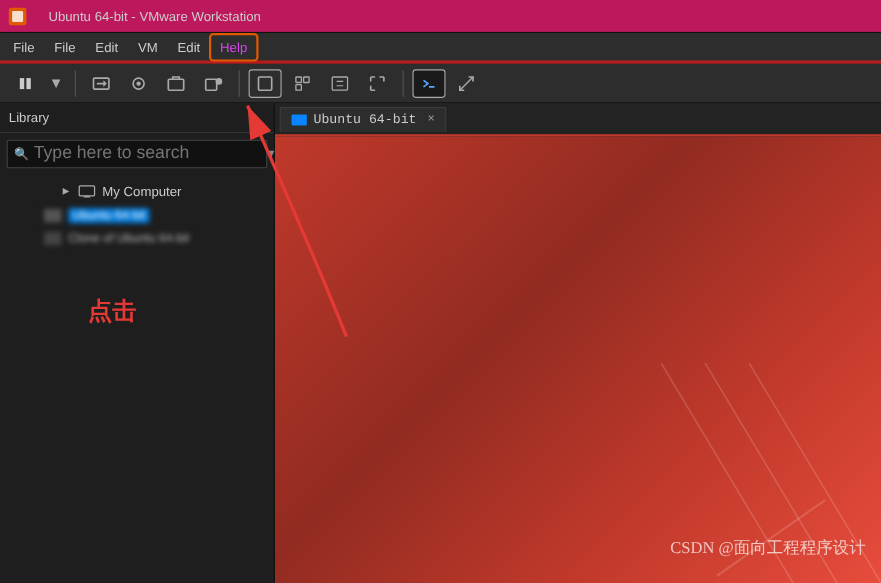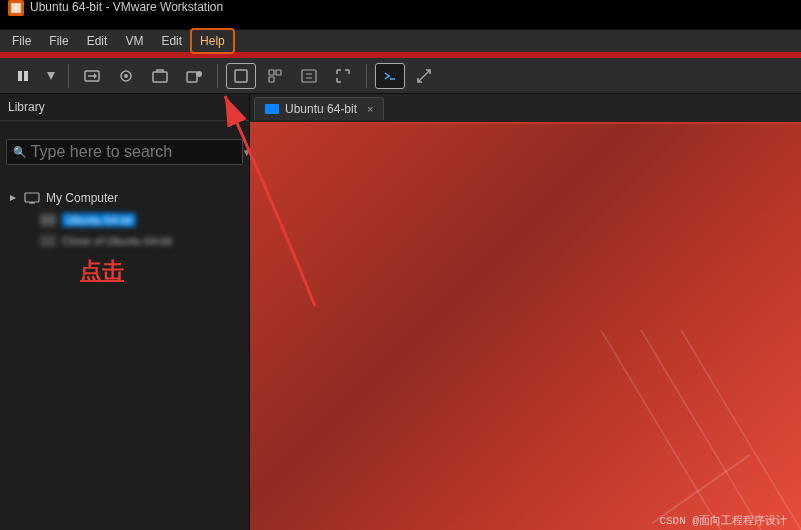--- a/index.html
+++ b/index.html
@@ -1,43 +1,43 @@
 <!DOCTYPE html>
 <html><head>
   <meta charset="utf-8">
   <style>
     * { margin: 0; padding: 0; box-sizing: border-box; }
     body { width: 801px; height: 530px; overflow: hidden; font-family: 'Segoe UI', Arial, sans-serif; background: #2d2d2d; }
 
     
     .title-bar {
-      display: flex; 
-      background: #000000; height: 30px;
-      padding: 0 8px; gap: 6px;
+      display: flex; align-items: center;
+      background: #be185d; height: 30px;
+      padding: 0 8px; gap: 20px;
       border-bottom: 1px solid #111;
     }
     .title-bar-icon { width: 16px; height: 16px; background: #e05a00; border-radius: 2px; display: flex; align-items: center; justify-content: center; }
     .title-bar-text { color: #ccc; font-size: 12px; }
 
     
     .menu-bar {
       display: flex; align-items: center;
       background: #2d2d2d; height: 28px;
       padding: 0 4px; gap: 2px;
-      border-bottom: 6px solid #b91c1c;
+      border-bottom: 3px solid #b91c1c;
     }
     .menu-item {
       color: #ccc; font-size: 12px;
       padding: 4px 8px; cursor: pointer;
       border-radius: 2px;
     }
     .menu-item.active {
       background: transparent;
       outline: 2px solid #e05a00;
-      color: #fdba74;
+      color: #d946ef;
     }
 
     
     .toolbar {
       display: flex; align-items: center;
       background: #2d2d2d; height: 36px;
       padding: 0 8px; gap: 4px;
       border-bottom: 1px solid #111;
     }
     .toolbar-sep { width: 1px; height: 24px; background: #555; margin: 0 4px; }
@@ -50,21 +50,21 @@
     .toolbar-btn.outlined { border: 1px solid #aaa; }
 
     
     .main-area { display: flex; height: calc(530px - 94px); }
 
     
     .sidebar {
       width: 250px; min-width: 250px;
       background: #1e1e1e;
       border-right: 1px solid #111;
-      display: flex; flex-direction: column; gap: 12px;
+      display: flex; flex-direction: column;
     }
     .library-header {
       padding: 6px 8px;
       color: #ccc; font-size: 12px;
       border-bottom: 1px solid #333;
     }
     .search-bar {
       display: flex; align-items: center;
       background: #111; margin: 6px 6px;
       border: 1px solid #444; border-radius: 2px;
@@ -73,56 +73,56 @@
     .search-bar input {
       background: transparent; border: none; outline: none;
       color: #999; font-size: 16px; flex: 1;
     }
     .search-icon { color: #888; font-size: 11px; }
     .search-dropdown { color: #888; font-size: 10px; cursor: pointer; }
 
     .library-section { padding: 4px 0; }
     .section-header {
       display: flex; align-items: center; gap: 6px;
-      padding: 4px 8px; color: #ccc; font-size: 12px; cursor: pointer;
+      padding: 4px 8px; color: #ccc; font-size: 12px; cursor: pointer; margin-left: 47px;
     }
     .vm-item {
       padding: 4px 24px; cursor: pointer;
       display: flex; align-items: center; gap: 6px;
     }
     .vm-icon { width: 16px; height: 12px; background: #555; border-radius: 1px; display: inline-block; }
     .vm-name { color: #bbb; font-size: 11px; }
     .vm-name.active { background: #0078d7; color: #fff; padding: 1px 4px; border-radius: 2px; }
 
     
     .annotation-area {
       position: relative; flex: 1;
       display: flex; flex-direction: column;
     }
     .click-text {
       position: absolute; color: #e53935; font-size: 22px; font-weight: bold;
-      top: 256px; left: 80px;
+      top: 268px; left: 80px;
       z-index: 10; pointer-events: none;
       font-family: 'SimHei', Arial, sans-serif;
-      text-decoration: underline;
     }
 
     
     .vm-tabs {
       display: flex; align-items: center;
       background: #232323; height: 30px;
       border-bottom: 2px solid #c0392b;
       padding: 0 4px;
     }
     .vm-tab {
       display: flex; align-items: center; gap: 6px;
       background: #2d2d2d; border: 1px solid #444;
       border-bottom: none; padding: 4px 10px;
       color: #ccc; font-size: 12px; cursor: pointer;
       border-radius: 3px 3px 0 0;
+      font-family: Liberation Mono, monospace;
     }
     .vm-tab-icon { width: 14px; height: 10px; background: #0a84ff; border-radius: 1px; display: inline-block; }
     .vm-tab-close { color: #999; font-size: 11px; margin-left: 4px; }
 
     
     .vm-content {
       flex: 1; overflow: hidden; position: relative;
       background: linear-gradient(135deg, #c0392b 0%, #922b21 40%, #c0392b 70%, #e74c3c 100%);
     }
 
@@ -130,24 +130,24 @@
     .vm-content::after {
       content: '';
       position: absolute; bottom: 40px; right: 40px;
       width: 120px; height: 2px;
       background: rgba(255,255,255,0.15);
       transform: rotate(-35deg);
     }
 
     
     .watermark {
-      position: absolute; bottom: 2px; right: 14px;
-      color: rgba(255,255,255,0.7); font-size: 11px;
+      position: absolute; bottom: 22px; right: 14px;
+      color: rgba(255,255,255,0.7); font-size: 15px;
       pointer-events: none; z-index: 5;
-      font-family: Liberation Mono, monospace;
+      font-family: Liberation Serif, serif;
     }
 
     
     .red-arrow-svg {
       position: absolute;
       top: 36px; left: 145px;
       pointer-events: none; z-index: 20;
     }
   </style>
 </head>

